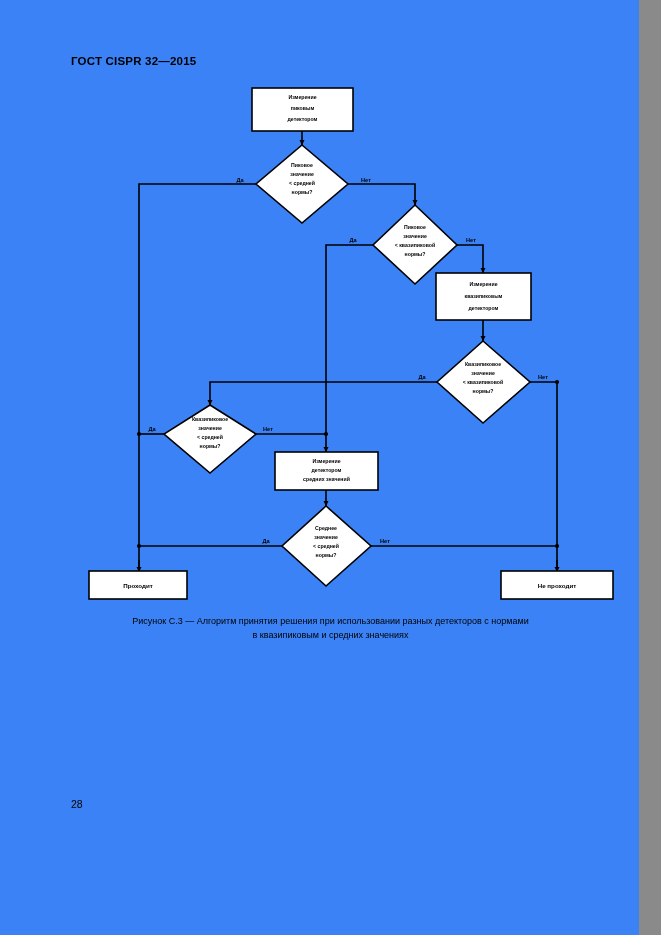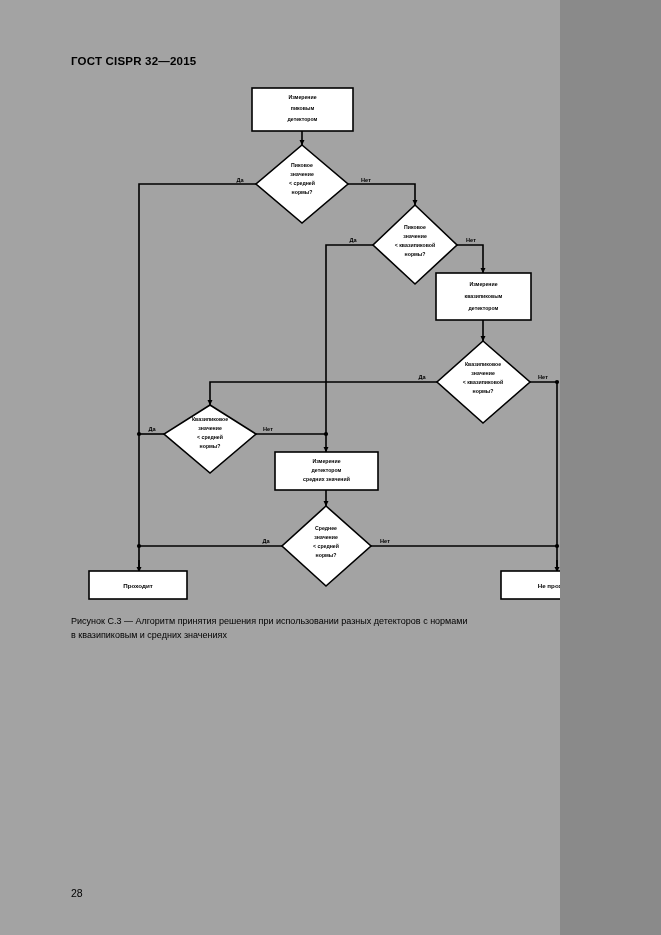--- a/index.html
+++ b/index.html
@@ -5,47 +5,48 @@
   html, body {
     margin: 0;
     padding: 0;
     background: #8a8a8a;
   }
   body {
     font-family: "Liberation Sans", sans-serif;
   }
   .page {
     position: relative;
-    width: 560px;
+    width: 639px;
     height: 935px;
-    background: #a3a3a3;
+    background: #3b82f6;
     overflow: hidden;
   }
   .doc-header {
     position: absolute;
     left: 71px;
     top: 55px;
     font-size: 11.5px;
     font-weight: bold;
     letter-spacing: 0.2px;
     color: #000;
     white-space: nowrap;
   }
   .page-number {
     position: absolute;
     left: 71px;
-    top: 887px;
+    top: 798px;
     font-size: 10.5px;
     color: #000;
   }
   .figure-caption {
     position: absolute;
     left: 71px;
     top: 614px;
     width: 519px;
+    text-align: center;
     font-size: 9px;
     line-height: 14px;
     color: #000;
   }
   #flow-svg {
     position: absolute;
     left: 0;
     top: 0;
   }
   .node-text {

